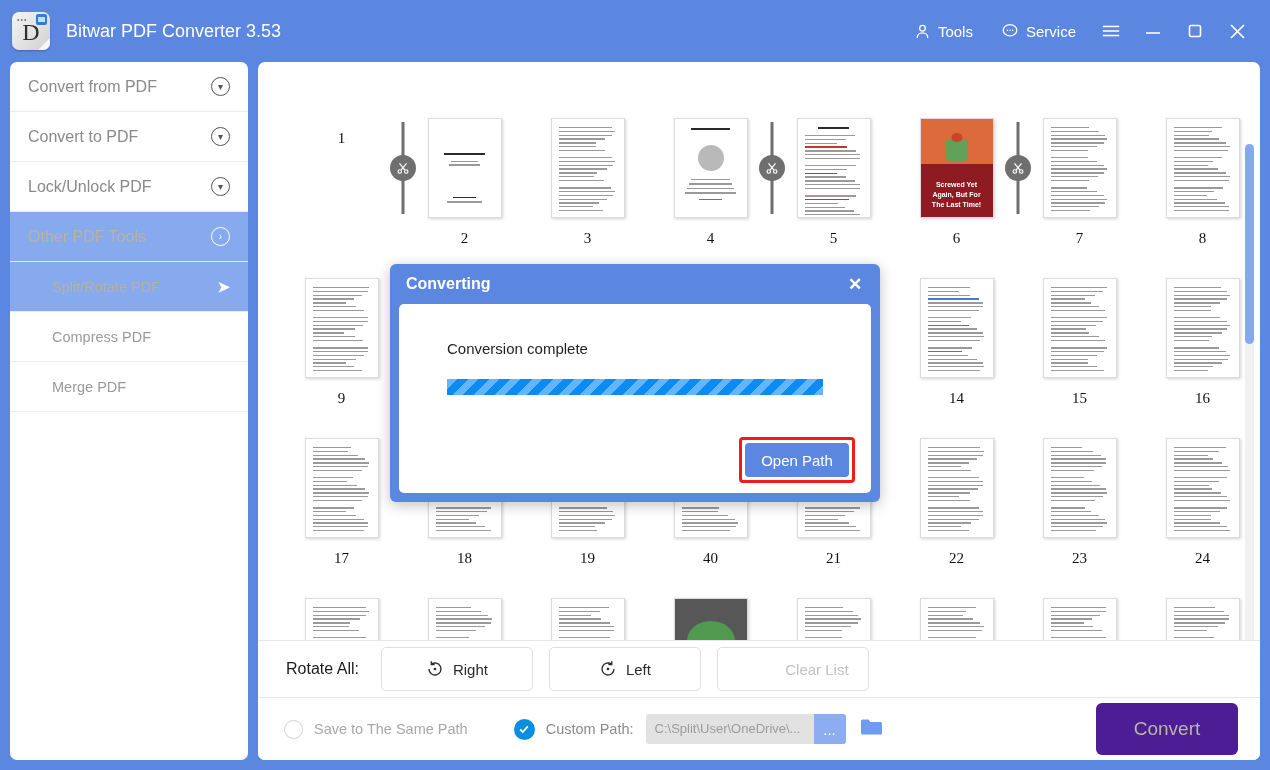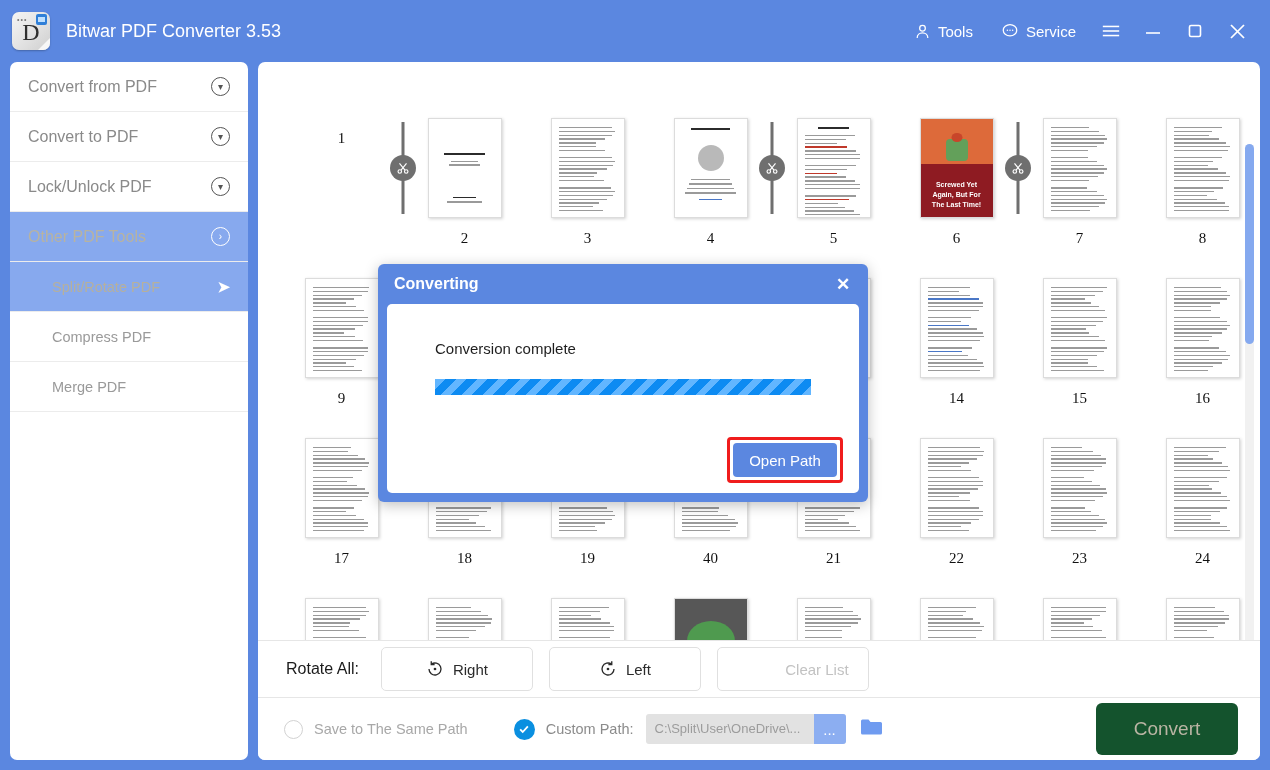--- a/index.html
+++ b/index.html
@@ -255,27 +255,27 @@
   }
   .path-dots {
     width: 32px; height: 30px; background: #8caef1; color: #fff;
     display: flex; align-items: center; justify-content: center;
     font-size: 15px; cursor: pointer;
   }
   .folder-ic { margin-left: 14px; cursor: pointer; }
   .convert-btn {
     margin-left: auto; margin-right: 22px;
     width: 142px; height: 52px; border-radius: 6px;
-    background: #14532d; color: #b9b4a3; font-size: 19px;
+    background: #4c1d95; color: #b9b4a3; font-size: 19px;
     display: flex; align-items: center; justify-content: center; cursor: pointer;
   }
 
   
   .dlg {
-    position: absolute; left: 378px; top: 264px;
+    position: absolute; left: 390px; top: 264px;
     width: 490px; height: 238px;
     background: #5b87e0; border-radius: 6px;
     box-shadow: 0 3px 14px rgba(0,0,0,.25); z-index: 50;
   }
   .dlg-title {
     height: 40px; display: flex; align-items: center;
     padding: 0 14px 0 16px; color: #fff;
     font-size: 16px; font-weight: bold;
   }
   .dlg-close {

